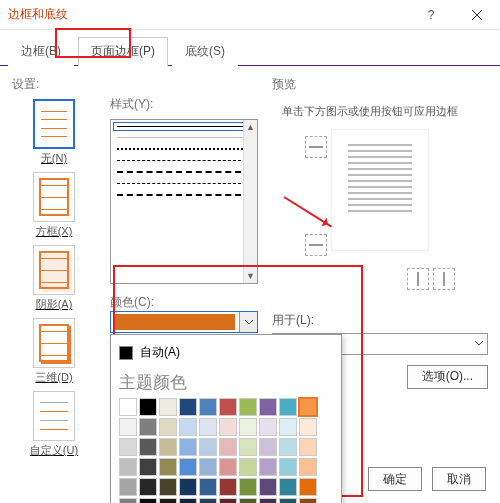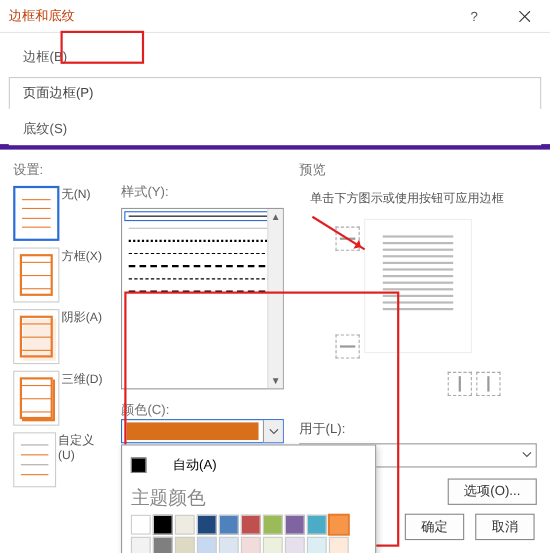--- a/index.html
+++ b/index.html
@@ -1,29 +1,29 @@
 <!DOCTYPE html>
 <html><head>
 <meta charset="utf-8">
 <style>
   * { box-sizing: border-box; font-family: "Microsoft YaHei", Arial, sans-serif; font-size: 12px; }
   body { margin: 0; background: #fff; width: 500px; height: 503px; overflow: hidden; position: relative; }
   .titlebar { height: 30px; display: flex; align-items: center; padding: 0 8px; border-bottom: 1px solid #e5e5e5; position: relative; }
   .titlebar .title { color: #c2410c; }
   .win-btns { position: absolute; right: 0; top: 0; display: flex; }
   .win-btn { width: 46px; height: 30px; display: flex; align-items: center; justify-content: center; color: #555; }
-  .tabs { display: flex; border-bottom: 5px solid #4c1d95; padding: 6px 8px 0 8px; gap: 4px; flex-direction: column; }
+  .tabs { display: flex; border-bottom: 1px solid #4c1d95; padding: 6px 8px 0 8px; gap: 4px; }
   .tab { padding: 5px 12px 6px 12px; color: #555; border: 1px solid transparent; border-bottom: none; position: relative; top: 1px; background: #fff; }
   .tab.active { border-color: #ccc; color: #444; }
   .hl-red { position: absolute; border: 2px solid #e02020; pointer-events: none; }
   .content { display: flex; padding: 10px 12px 0 12px; gap: 14px; }
   .col { display: flex; flex-direction: column; }
   .section-label { color: #737373; margin-bottom: 6px; }
   .settings-list { width: 84px; display: flex; flex-direction: column; gap: 6px; }
-  .set-item { display: flex; flex-direction: row; gap: 2px; }
+  .set-item { display: flex; flex-direction: column; align-items: center; gap: 2px; text-decoration: underline; }
   .set-thumb { width: 42px; height: 50px; border: 1px solid #ccc; background: #fff; position: relative; padding: 4px; }
   .set-item.selected .set-thumb { border: 2px solid #2a6cd6; }
   .set-thumb.box::before { content:""; position:absolute; inset:5px; border:2px solid #e97a2a; }
   .set-thumb.shadow::before { content:""; position:absolute; inset:5px; border:2px solid #e97a2a; }
   .set-thumb.shadow::after { content:""; position:absolute; left:8px; top:8px; right:2px; bottom:2px; background:#e97a2a22; }
   .set-thumb.threeD::before { content:""; position:absolute; inset:5px; border:2px solid #e97a2a; box-shadow: 2px 2px 0 #e97a2a; }
   .set-thumb .tlines { position:absolute; inset:6px; display:flex; flex-direction:column; justify-content:space-around; }
   .tline { height:1px; background:#e97a2a; }
   .set-thumb.custom .tline:nth-child(odd){ background:#aaa; }
   .set-lbl { font-size: 11px; color: #555; }
@@ -33,21 +33,21 @@
   .sline.selected { outline:1px solid #2a6cd6; outline-offset:3px; }
   .style-list .sb { position:absolute; right:0; top:0; bottom:0; width:14px; background:#f0f0f0; border-left:1px solid #ddd; display:flex; flex-direction:column; justify-content:space-between; align-items:center; }
   .sb-btn { height:14px; width:100%; display:flex; align-items:center; justify-content:center; color:#666; font-size:9px; }
   .sb-thumb { flex:1; margin:14px 2px; background:#c8c8c8; max-height:50px; }
   .color-row { margin-top: 10px; }
   .color-select { height: 22px; border:1px solid #999; display:flex; align-items:center; position:relative; }
   .color-select.open { border-color:#2a6cd6; }
   .color-swatch-sel { flex:1; height:16px; margin:0 4px; background:#d86f1a; }
   .dd-btn { width:18px; height:100%; border-left:1px solid #999; display:flex; align-items:center; justify-content:center; color:#555; background:#eee; }
   .color-pop { position:absolute; left:-1px; top:22px; width:232px; background:#fff; border:1px solid #999; box-shadow:2px 2px 6px rgba(0,0,0,.2); padding:6px; z-index:10; }
-  .auto-row { display:flex; align-items:center; gap:24px; padding:3px 2px 6px 2px; }
+  .auto-row { display:flex; align-items:center; gap:7px; padding:3px 2px 6px 2px; }
   .auto-sw { width:14px; height:14px; background:#000; border:1px solid #888; }
   .pop-h { color:#888; font-size:17px; padding:4px 2px 2px 2px; }
   .swatch-grid { display:grid; grid-template-columns: repeat(10, 18px); grid-auto-rows:18px; gap:2px; padding:2px; }
   .sw { border:1px solid #ccc; }
   .sw.sel { outline:2px solid #e97a2a; outline-offset:-1px; }
   .preview-col { flex:1; }
   .preview-box { margin-top:4px; }
   .preview-desc { font-size:11px; color:#555; padding:0 10px; line-height:1.5; }
   .page-preview { margin:10px auto 6px auto; width:96px; height:120px; background:#fff; box-shadow:0 0 0 1px #eee; padding:14px 16px; display:flex; flex-direction:column; gap:4px; }
   .pline { height:2px; background:#bbb; }

